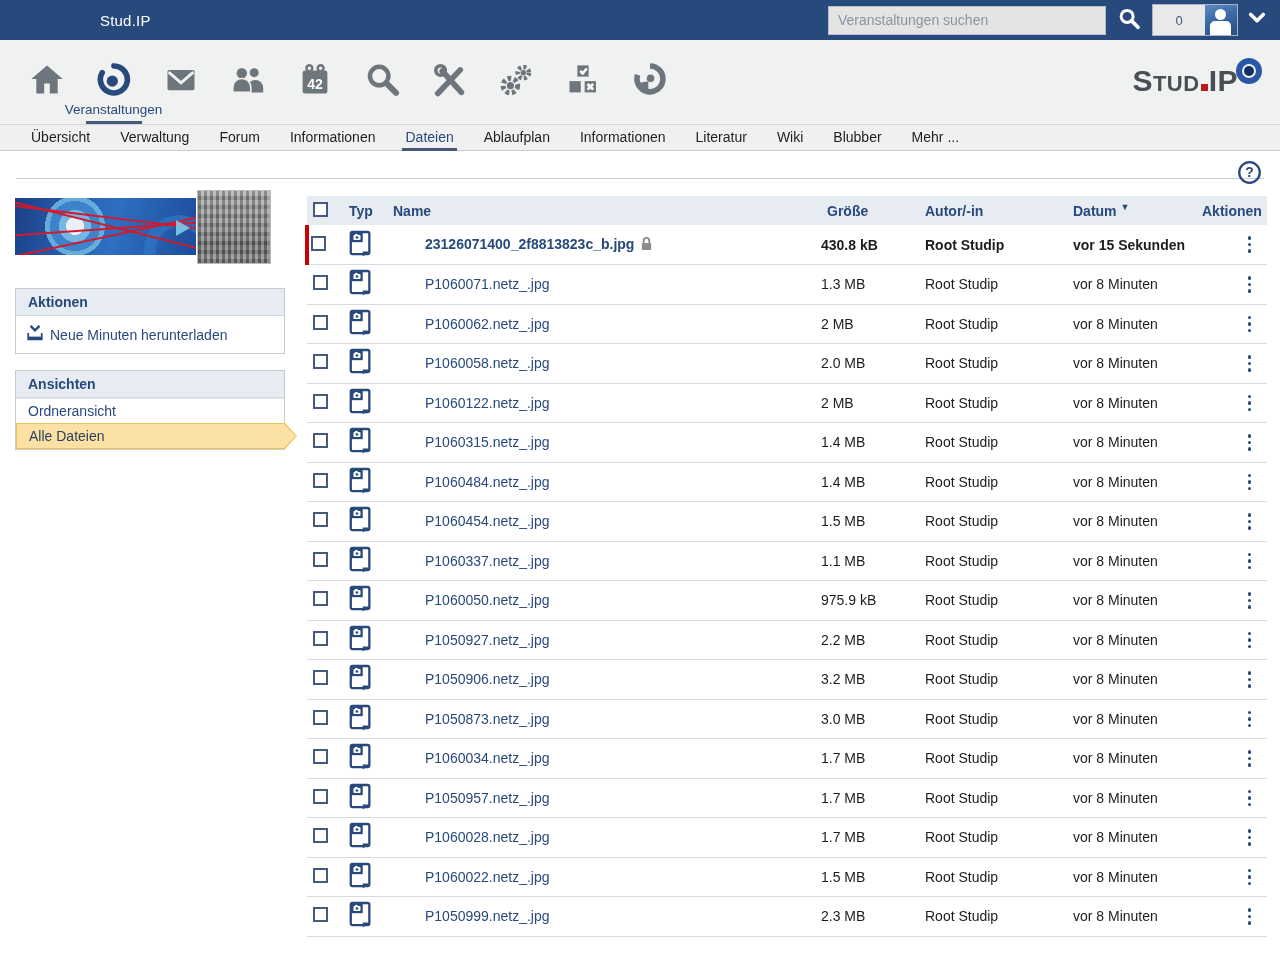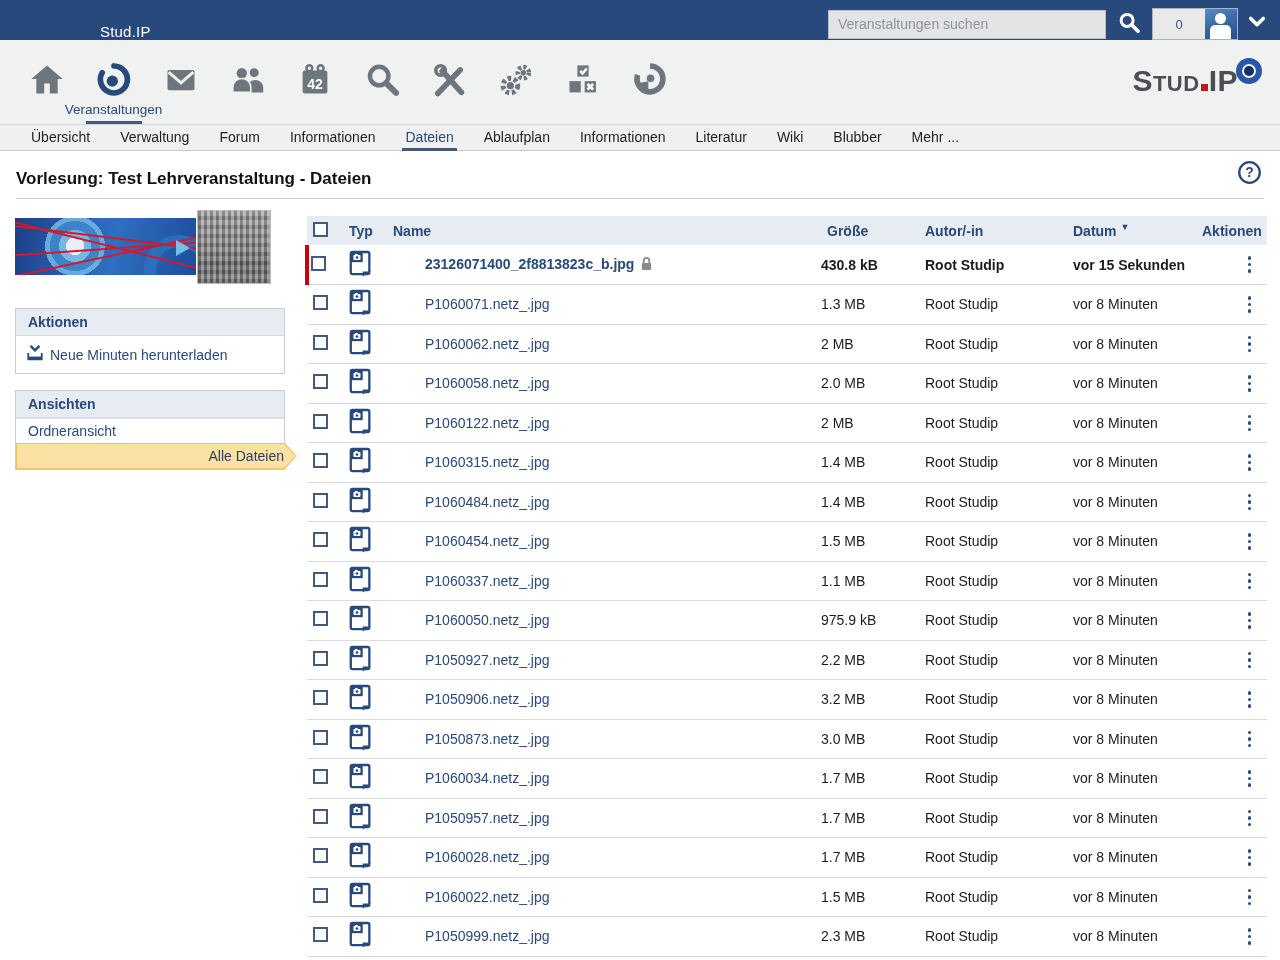--- a/index.html
+++ b/index.html
@@ -1,20 +1,20 @@
 <!DOCTYPE html>
 <html><head>
 <meta charset="utf-8">
 <style>
   * { margin:0; padding:0; box-sizing:border-box; }
   html,body { width:1280px; height:960px; overflow:hidden; background:#fff;
     font-family:"Liberation Sans", sans-serif; color:#222; }
 
   
-  .topbar { height:40px; background:#28497c; display:flex; align-items:flex-end; position:relative; }
+  .topbar { height:40px; background:#28497c; display:flex; align-items:center; position:relative; }
   .topbar-title { color:#fff; font-size:15px; margin-left:100px; letter-spacing:.2px; }
   .topbar-right { position:absolute; right:14px; display:flex; align-items:center; gap:10px; }
   .searchbox { width:278px; height:29px; background:#e4e4e4; border:1px solid #b7bec9;
     font-size:14px; color:#333; padding:13px 9px; font-family:"Liberation Sans",sans-serif; }
   .searchbox::placeholder { color:#8b94a1; }
   .search-btn { width:26px; height:26px; background:none; border:none; cursor:pointer; display:flex; align-items:center; justify-content:center; }
   .score-group { display:flex; border:1px solid #a8b4c4; height:32px; }
   .score-cell { width:52px; background:#e9e9e9; color:#44597e; font-size:13px;
     display:flex; align-items:center; justify-content:center; }
   .avatar-cell { width:32px; height:30px; background:linear-gradient(160deg,#5d8cc4 0%,#3a6aa4 45%,#274f83 100%); position:relative; overflow:hidden; }
@@ -80,21 +80,21 @@
   .action-link { display:flex; align-items:center; gap:6px; color:#28497c; font-size:14px;
     text-decoration:none; cursor:pointer; padding:2px 0; }
   .filter-input { width:100%; height:33px; border:1px solid #bfc4cc; border-radius:4px;
     font-size:14px; padding:0 10px; color:#333; font-family:"Liberation Sans",sans-serif; }
   .filter-input::placeholder { color:#7d838c; }
   .views-list { display:flex; flex-direction:column; }
   .view-item { font-size:14px; color:#28497c; text-decoration:none; cursor:pointer;
     padding:4px 12px; border-top:1px solid #e2e5ea; }
   .view-item.selected-wrap { padding:0; border-top:none; }
   .sel-outer { background:#eec05a; clip-path:polygon(0 0, calc(100% - 12px) 0, 100% 50%, calc(100% - 12px) 100%, 0 100%);
-    padding:1px; width:calc(100% + 13px);text-align:right; }
+    padding:1px; width:calc(100% + 13px); }
   .sel-inner { background:#fbe2a4; clip-path:polygon(0 0, calc(100% - 12px) 0, 100% 50%, calc(100% - 12px) 100%, 0 100%);
     padding:4px 12px; font-size:14px; color:#2c3e5f; }
 
   
   table.files { border-collapse:collapse; width:960px; margin-top:17px; table-layout:fixed; }
   col.c-check{width:34px} col.c-typ{width:44px} col.c-name{width:432px}
   col.c-size{width:100px} col.c-auth{width:150px} col.c-date{width:127px} col.c-act{width:73px}
   thead th { background:#e7ebf2; color:#28497c; font-size:14px; font-weight:bold; text-align:left;
     height:29px; padding:0 0 0 8px; cursor:pointer; }
   thead th.th-check { padding-left:6px; cursor:default; }
@@ -266,21 +266,20 @@
     <a class="tab">Literatur</a>
 
     <a class="tab">Wiki</a>
 
     <a class="tab">Blubber</a>
 
     <a class="tab">Mehr ...</a>
   </nav>
 
 <div class="pagehead">
-  <h1 class="page-title">Vorlesung: Test Lehrveranstaltung - Dateien</h1>
   <button class="help-btn">
     <span>
       <svg width="25" height="25" viewBox="0 0 26 26">
           <circle cx="13" cy="13" r="10.7" fill="none" stroke="#28497c" stroke-width="2.4"></circle>
           <text x="13" y="18" text-anchor="middle" font-size="14.5" font-weight="bold" fill="#28497c">?</text>
         </svg>
     </span>
   </button>
   <hr class="head-divider">
 </div>

